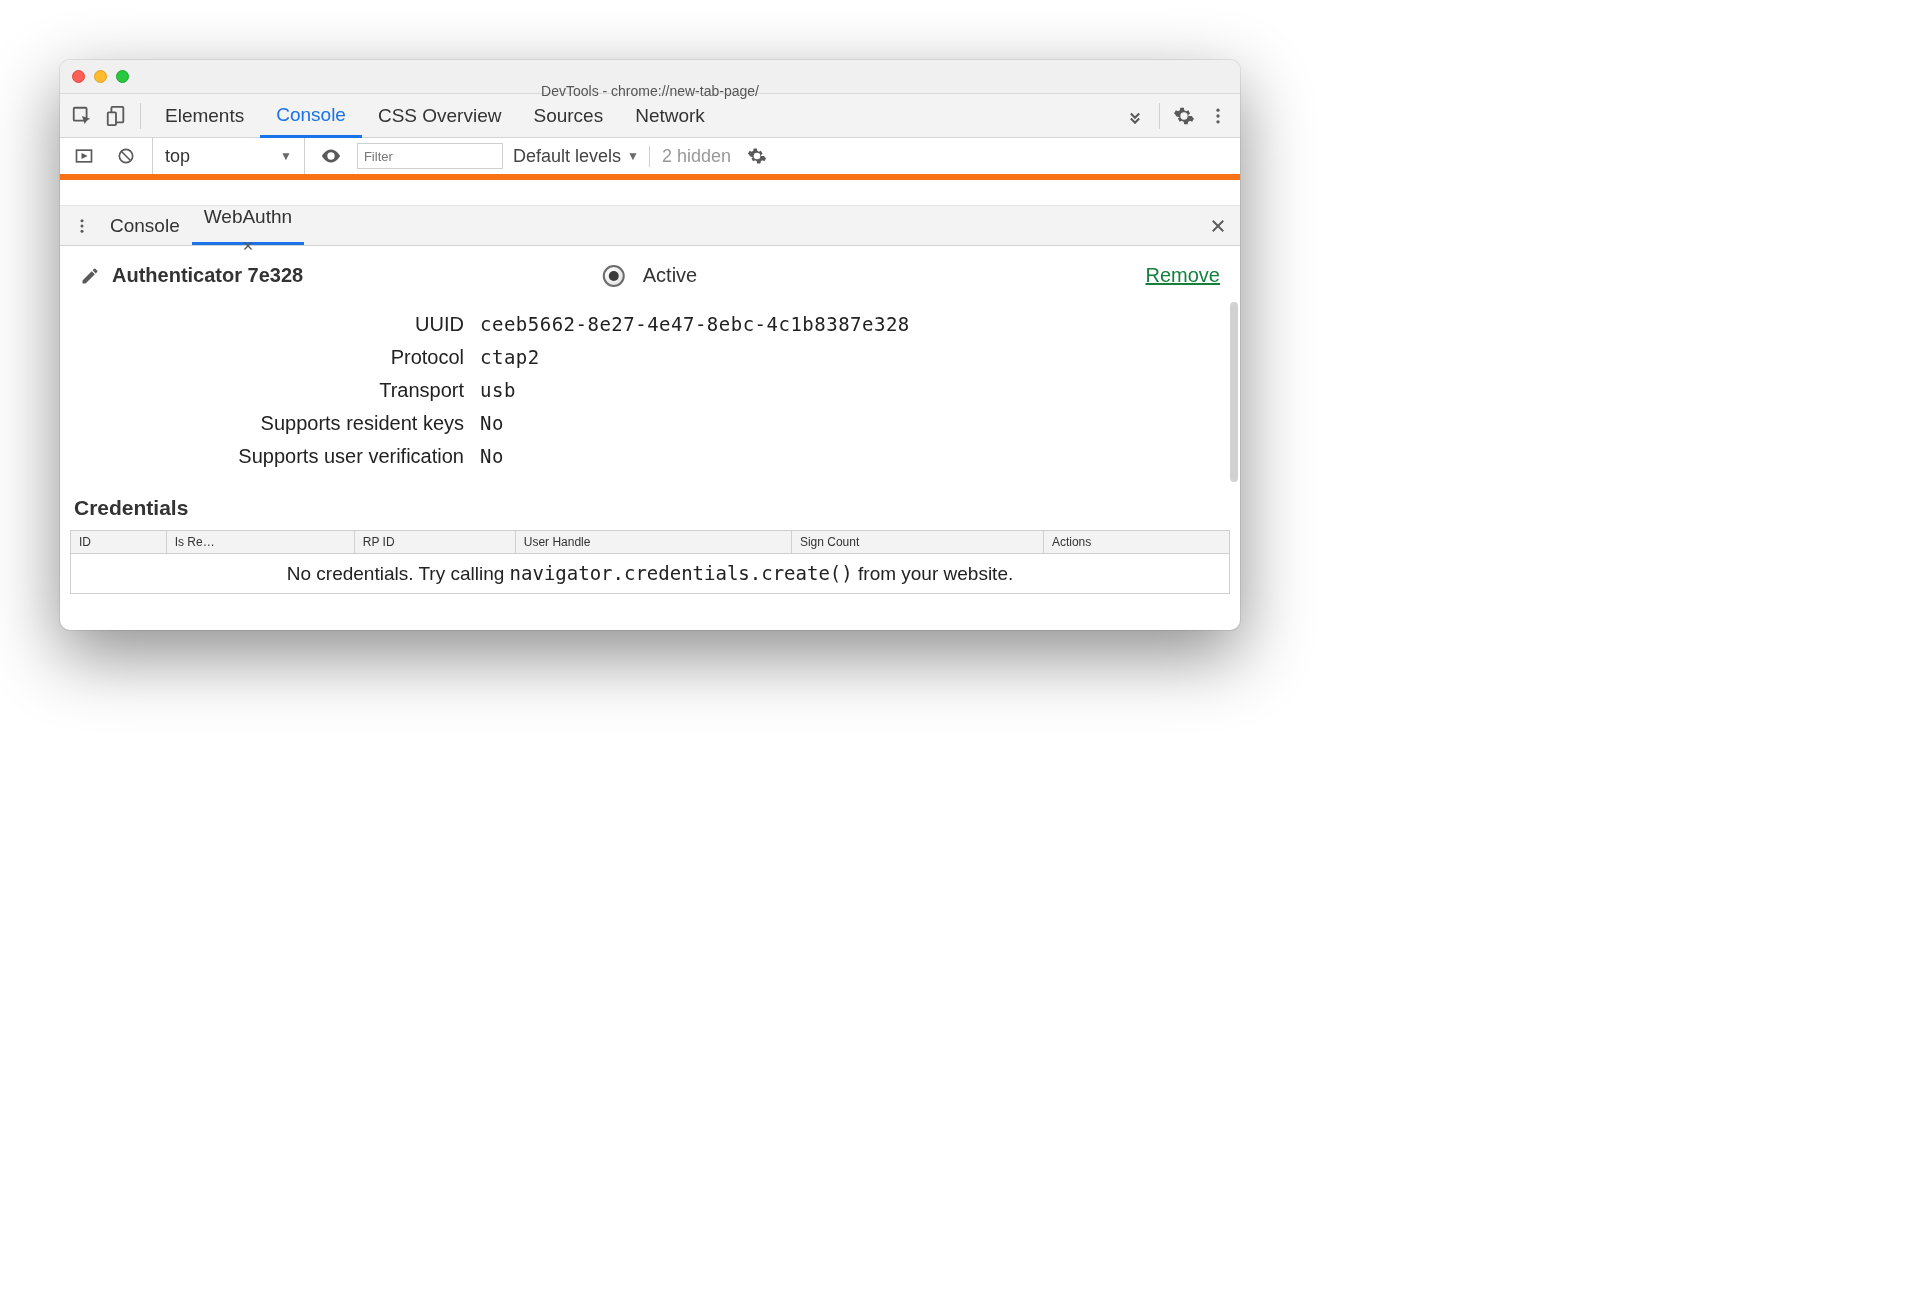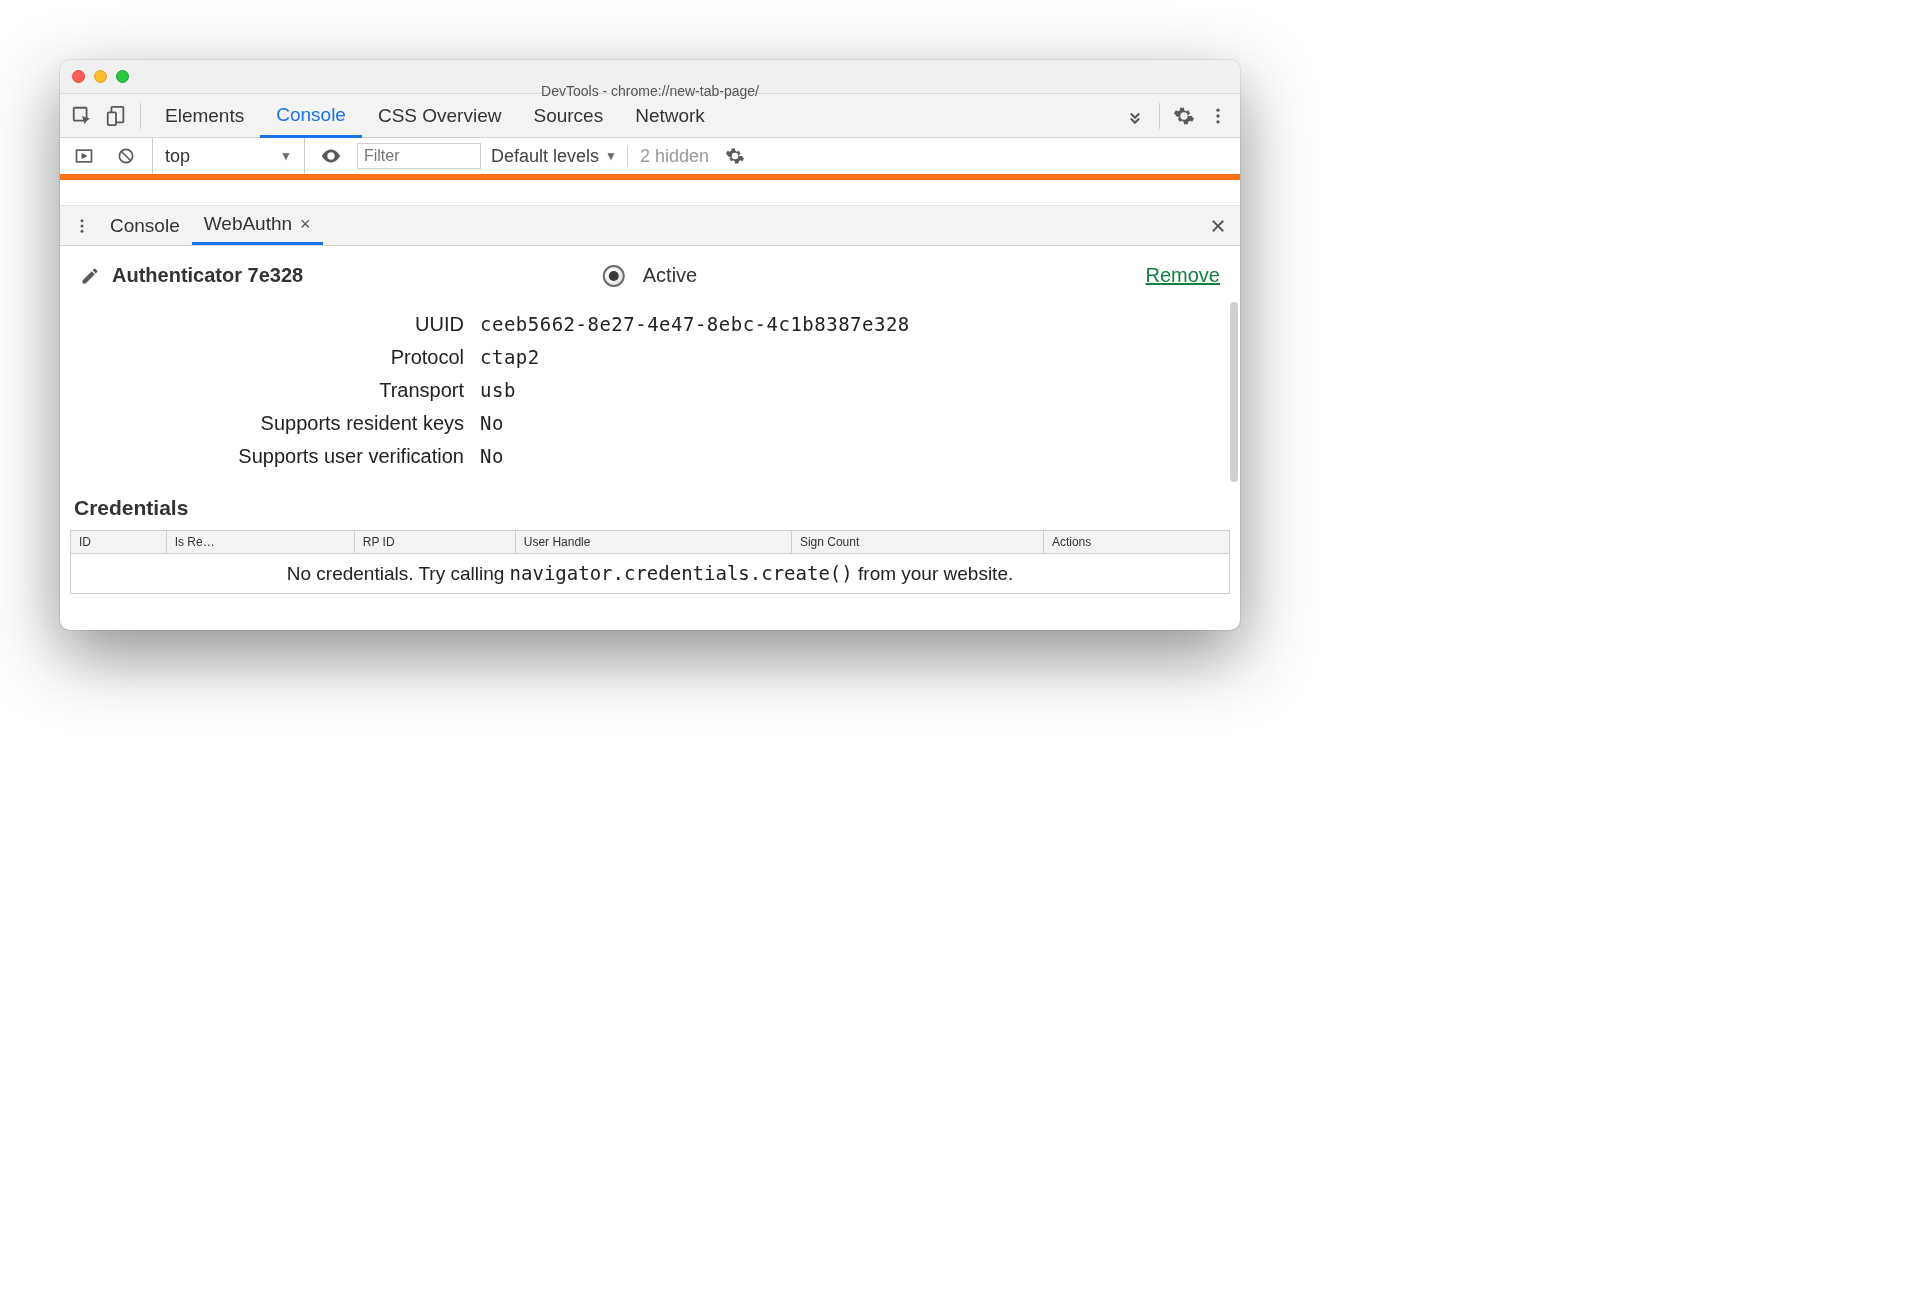--- a/index.html
+++ b/index.html
@@ -77,41 +77,41 @@
     font-size: 18px;
     color: #444;
   }
   .context-select {
     display: flex; align-items: center; gap: 90px;
     border-left: 1px solid #cfcfcf; border-right: 1px solid #cfcfcf;
     height: 100%; padding: 0 12px; color: #333;
   }
   .dropdown-tri { font-size: 12px; color: #6a6a6a; }
   .filter-input {
-    height: 26px; width: 124px;
+    height: 26px; width: 146px;
     border: 1px solid #cfcfcf; background: #fff;
-    font-size: 16px; padding: 2px 6px; color: #000000;
+    font-size: 13px; padding: 2px 6px; color: #000000;
   }
   .levels { display: flex; align-items: center; gap: 6px; }
   .hidden-count { color: #999; border-left: 1px solid #cfcfcf; padding-left: 12px; }
   .empty-strip { height: 26px; border-bottom: 1px solid #e4e4e4; background: #fff; }
   
   .drawer-header {
     display: flex; align-items: center;
     height: 40px;
     background: #f3f3f3;
     border-bottom: 1px solid #d3d3d3;
     padding: 0 6px;
   }
   .drawer-tab {
     padding: 0 12px; height: 100%; display: flex; align-items: center; gap: 8px;
     font-size: 19px; color: #333;
   }
   .drawer-tab.active {
-    border-bottom: 3px solid #1a73e8; margin-bottom: -1px;
+    border-bottom: 3px solid #1a73e8; margin-bottom: -1px; flex-direction: column;
   }
   .close-x { color: #555; font-size: 18px; }
   
   .auth-row {
     display: flex; align-items: center;
     padding: 18px 20px 8px 20px;
   }
   .edit-icon { color: #5a5a5a; margin-right: 12px; }
   .auth-title { font-weight: 600; font-size: 20px; margin-right: auto; }
   .active-radio {

